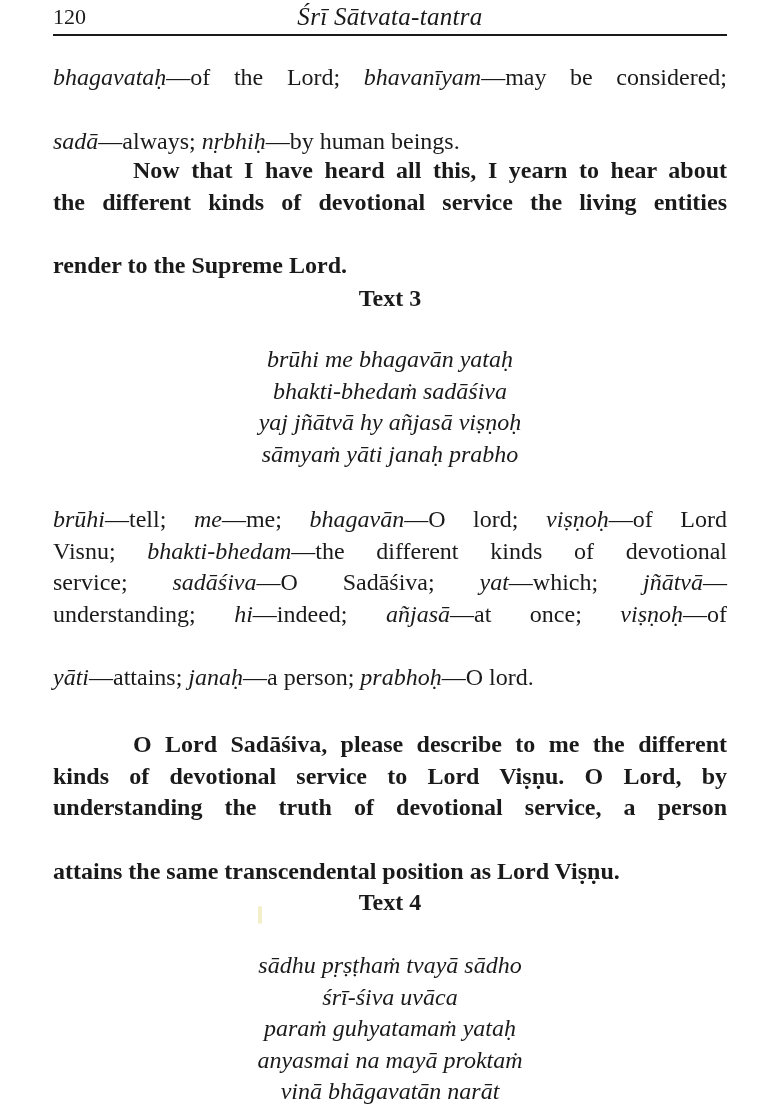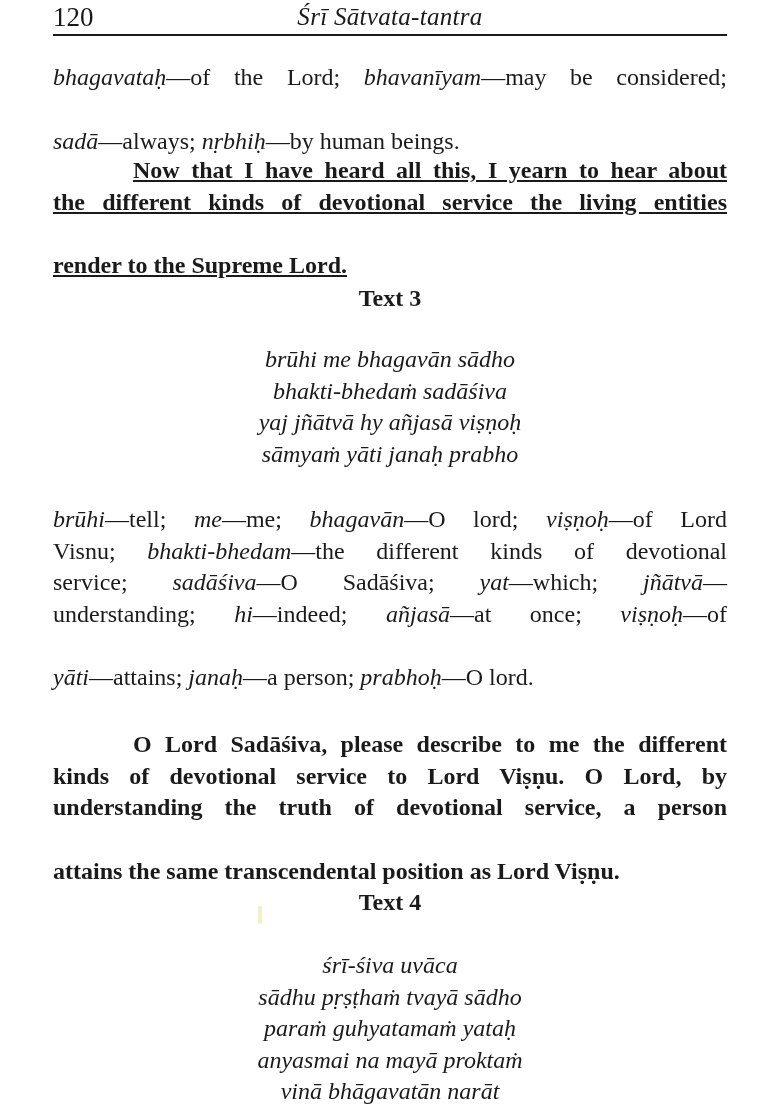--- a/index.html
+++ b/index.html
@@ -25,21 +25,21 @@
       position: absolute;
       left: 0;
       top: 2px;
       width: 674px;
       height: 32px;
     }
     .page-number {
       position: absolute;
       left: 0;
       top: 2px;
-      font-size: 27px;
+      font-size: 22px;
       line-height: 26px;
     }
     .book-title {
       position: absolute;
       left: 0;
       right: 0;
       top: 0;
       text-align: center;
       font-size: 25px;
       line-height: 30px;
@@ -125,30 +125,30 @@
 
   <div class="para" style="top:62px;">
     <span class="justify-line">
       <em>bhagavataḥ</em><span>—of the Lord; </span><em>bhavanīyam</em><span>—may be considered;</span>
     </span>
     <span class="left-line">
       <em>sadā</em><span>—always; </span><em>nṛbhiḥ</em><span>—by human beings.</span>
     </span>
   </div>
 
-  <div class="para bold" style="top:155px;text-decoration:underline;">
+  <div class="para bold" style="top:155px;">
     <span class="justify-line" style="padding-left:80px;">Now that I have heard all this, I yearn to hear about</span>
     <span class="justify-line">the different kinds of devotional service the living entities</span>
     <span class="left-line">render to the Supreme Lord.</span>
   </div>
 
   <div class="section-heading" style="top:283px;font-family:Liberation Serif, serif;">Text 3</div>
 
   <div class="verse" style="top:344px;">
-    <span>brūhi me bhagavān sādho</span>
+    <span>brūhi me bhagavān yataḥ</span>
     <span>bhakti-bhedaṁ sadāśiva</span>
     <span>yaj jñātvā hy añjasā viṣṇoḥ</span>
     <span>sāmyaṁ yāti janaḥ prabho</span>
   </div>
 
   <div class="para" style="top:504px;">
     <span class="justify-line">
       <em>brūhi</em><span>—tell; </span><em>me</em><span>—me; </span><em>bhagavān</em><span>—O lord; </span><em>viṣṇoḥ</em><span>—of Lord</span>
     </span>
     <span class="justify-line">
@@ -168,22 +168,22 @@
   <div class="para bold" style="top:729px;">
     <span class="justify-line" style="padding-left:80px;">O Lord Sadāśiva, please describe to me the different</span>
     <span class="justify-line">kinds of devotional service to Lord Viṣṇu. O Lord, by</span>
     <span class="justify-line">understanding the truth of devotional service, a person</span>
     <span class="left-line">attains the same transcendental position as Lord Viṣṇu.</span>
   </div>
 
   <div class="section-heading" style="top:887px;">Text 4</div>
 
   <div class="verse" style="top:950px;">
+    <span>sādhu pṛṣṭhaṁ tvayā sādho</span>
     <span>śrī-śiva uvāca</span>
-    <span>sādhu pṛṣṭhaṁ tvayā sādho</span>
     <span>paraṁ guhyatamaṁ yataḥ</span>
     <span>anyasmai na mayā proktaṁ</span>
     <span>vinā bhāgavatān narāt</span>
   </div>
 
 </div>
 
 <div class="stain"></div>
 
 </body></html>

